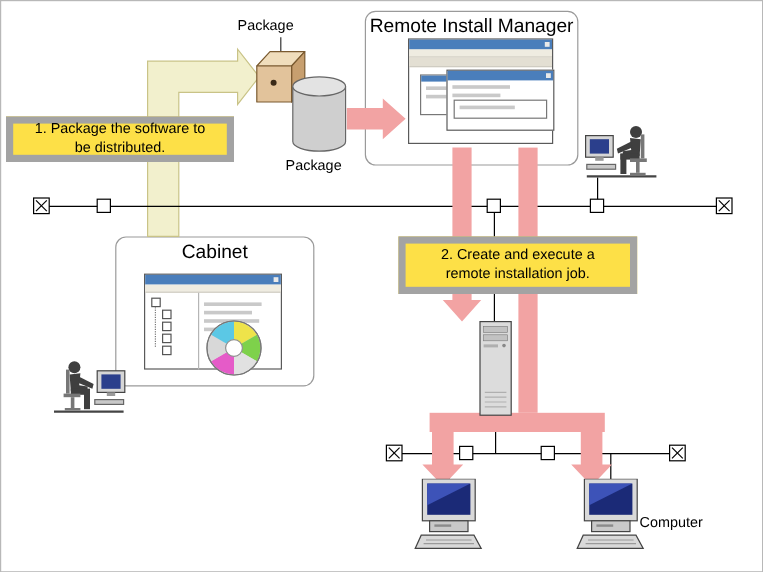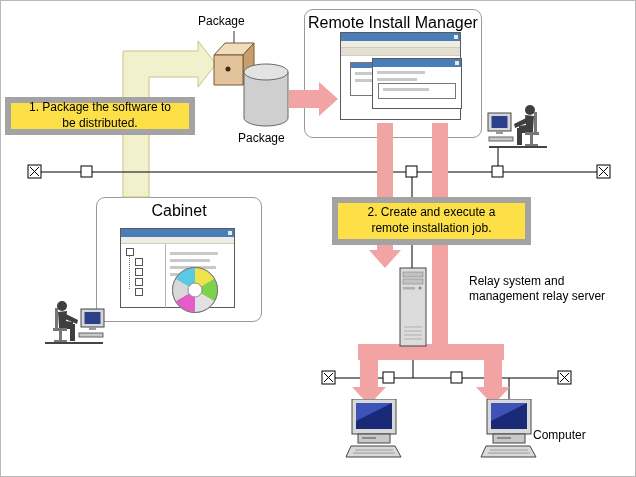--- a/index.html
+++ b/index.html
@@ -233,19 +233,18 @@
     <polygon points="11,4 47,4 11,22" fill="#3D53B8"></polygon>
     <rect x="13" y="35" width="32" height="9" fill="#C9C9C9" stroke="#444"></rect>
     <rect x="17" y="38" width="14" height="2" fill="#8A8A8A"></rect>
     <polygon points="6,47 50,47 56,58 1,58" fill="#D9D9D9" stroke="#444"></polygon>
     <line x1="10" y1="51" x2="48" y2="51" stroke="#9A9A9A"></line>
     <line x1="8" y1="54" x2="50" y2="54" stroke="#9A9A9A"></line>
   </svg>
 
   <div class="label center" style="left:197px;top:13px;width:72px;">Package</div>
   <div class="label center" style="left:237px;top:130px;width:58px;">Package</div>
-  <div class="label wrap" style="left:468px;top:273px;width:155px;">Relay system and management relay server</div>
   <div class="label" style="left:532px;top:427px;">Computer</div>
 
   <div class="callout c1" style="left:4px;top:96px;width:190px;height:38px;">1. Package the software to be distributed.</div>
   <div class="callout c2" style="left:331px;top:196px;width:199px;height:42px;">2. Create and execute a remote installation job.</div>
 
 </div>
 
 </body></html>

